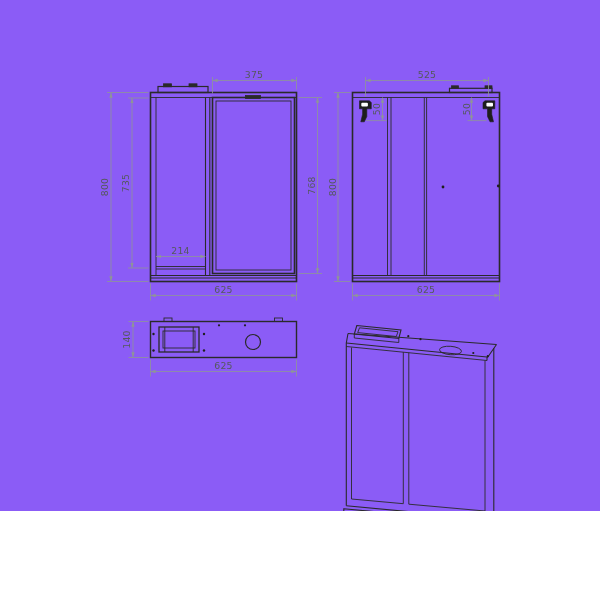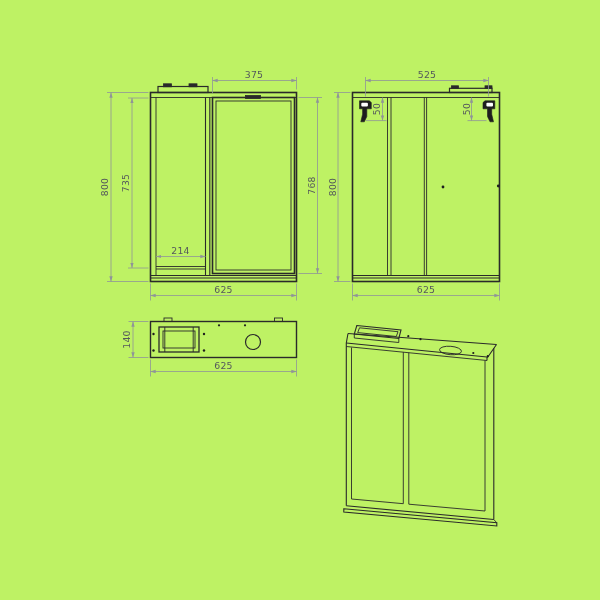--- a/index.html
+++ b/index.html
@@ -1,16 +1,16 @@
 <!DOCTYPE html>
 <html><head>
 <meta charset="utf-8">
 <style>
   html,body { margin:0; padding:0; background:#ffffff; }
-  .sheet { width:600px; height:600px; background:#bef264; position:relative; overflow:hidden; }
+  .sheet { width:600px; height:511px; background:#8b5cf6; position:relative; overflow:hidden; }
   svg { display:block; }
   
   .obj path, .obj rect, .obj circle, .obj ellipse, .obj line { fill:none; stroke:#2a2a2a; stroke-width:0.9; }
   .obj .sw16 { stroke-width:1.6; }
   .obj .sw14 { stroke-width:1.4; }
   .obj .sw13 { stroke-width:1.3; }
   .obj .sw12 { stroke-width:1.2; }
   .obj .sw11 { stroke-width:1.1; }
   .obj .tab  { fill:#2a2a2a; stroke:#2a2a2a; stroke-width:0.8; }
   .obj .dot  { fill:#1e1e1e; stroke:none; }

